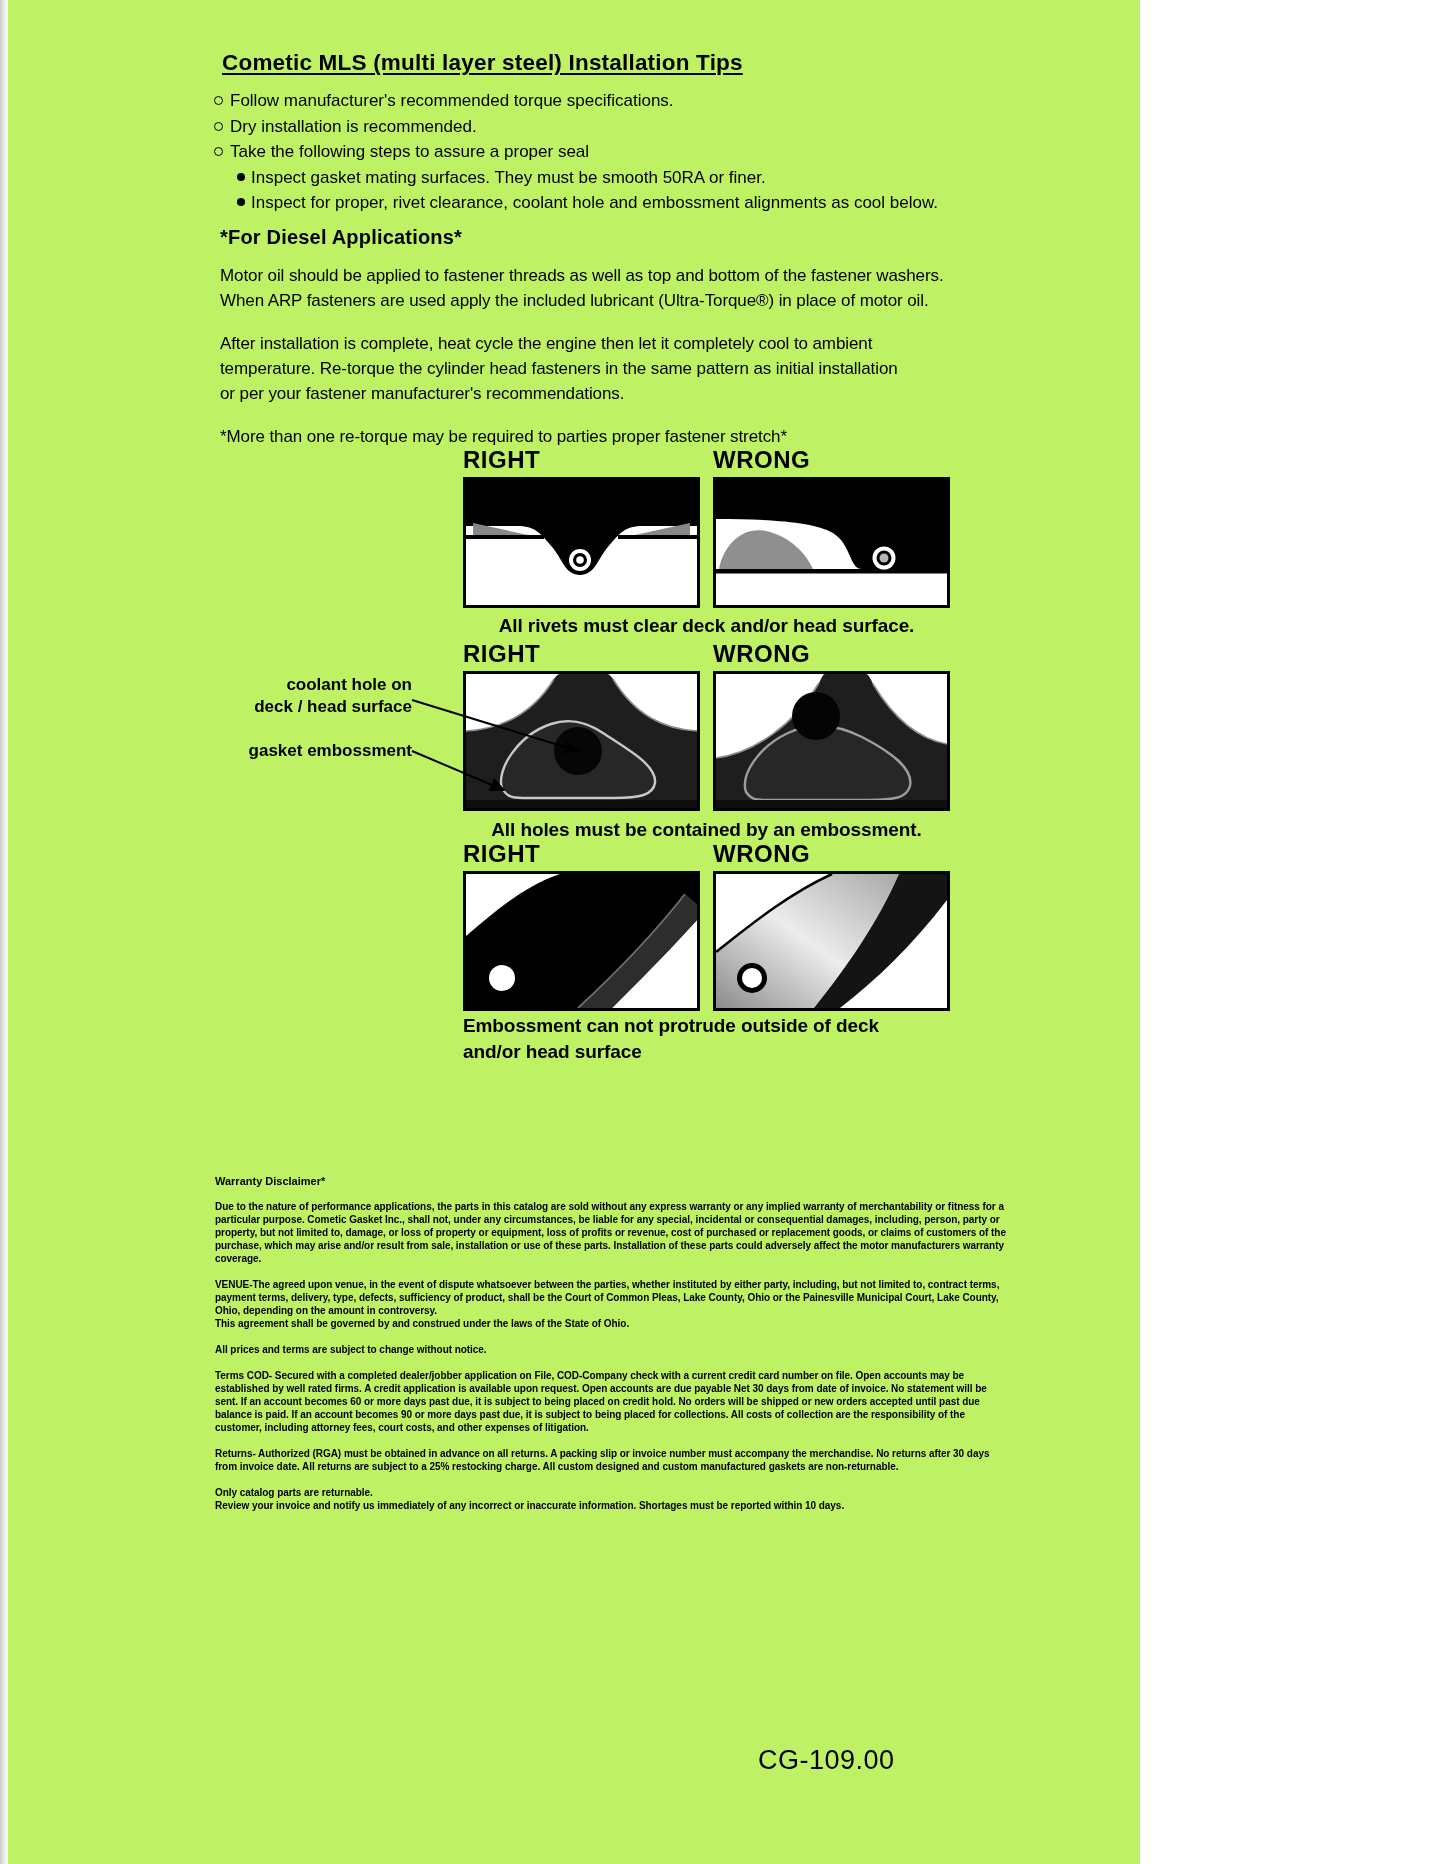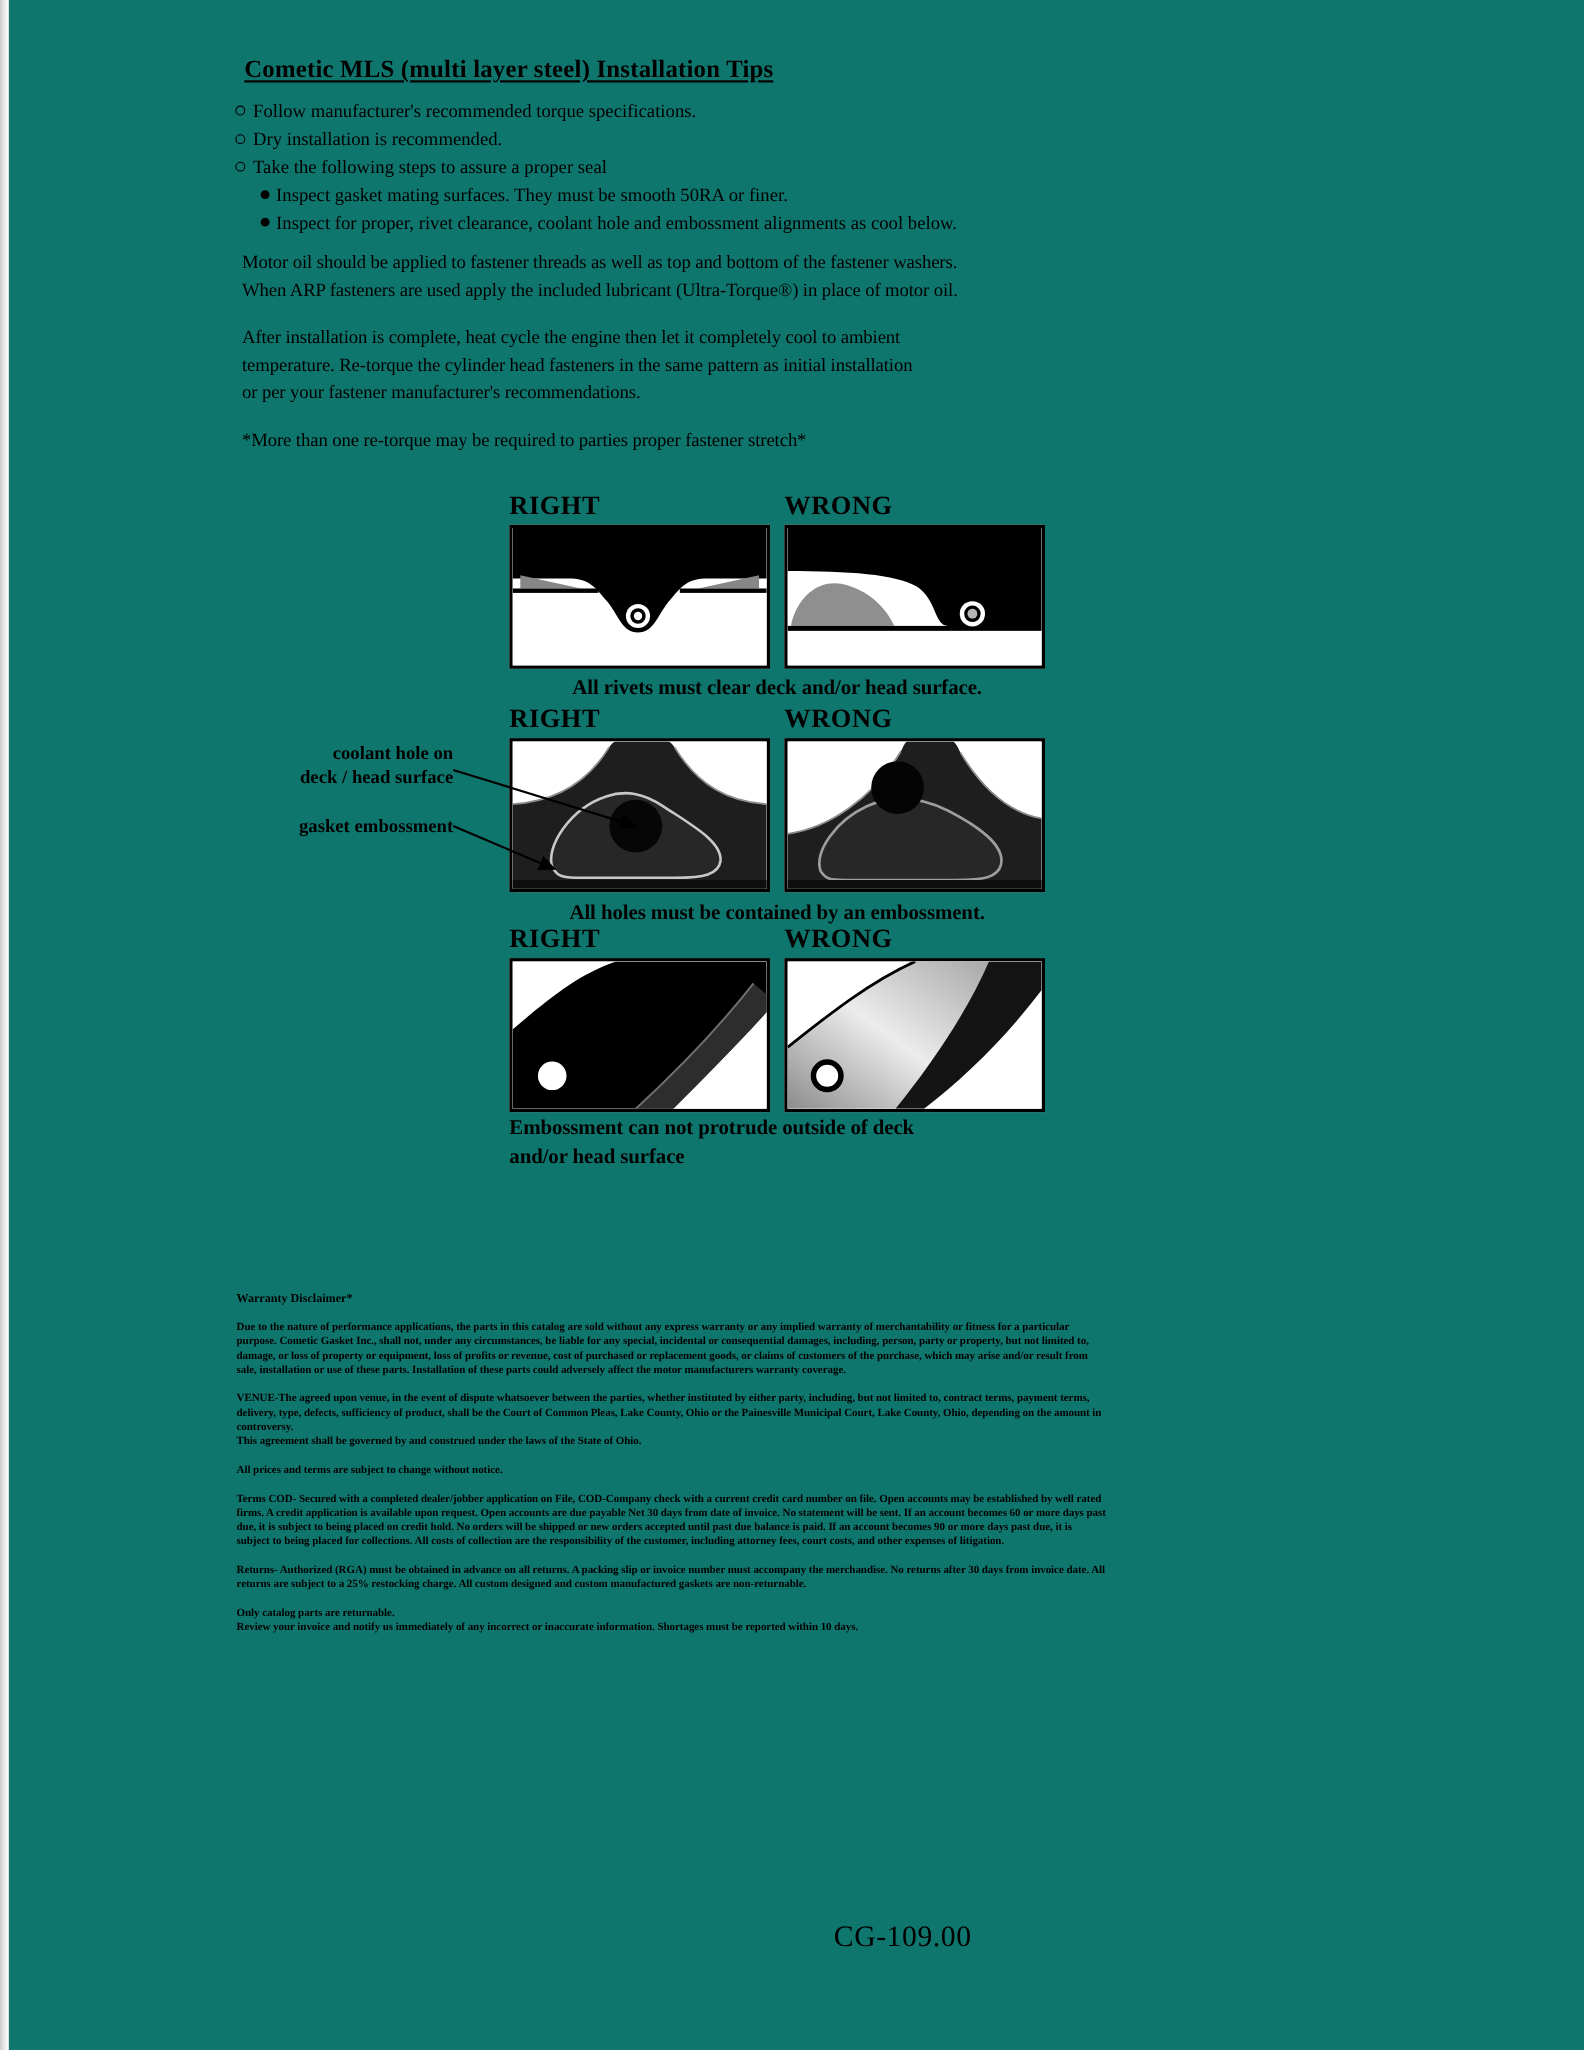--- a/index.html
+++ b/index.html
@@ -1,17 +1,17 @@
 <!DOCTYPE html>
 <html><head>
 <meta charset="utf-8">
 <style>
   html,body{margin:0;padding:0;background:#fff;}
-  .page{position:relative;width:1440px;height:1864px;background:#0f766e;overflow:hidden;
-        font-family:Liberation Serif, serif;color:#000;}
+  .page{position:relative;width:1140px;height:1864px;background:#bef264;overflow:hidden;
+        font-family:Liberation Sans, sans-serif;color:#000;}
   .scan-edge{position:absolute;left:0;top:0;width:8px;height:100%;
              background:linear-gradient(90deg,#cbcbcb,#ececec 55%,#fff);}
   .title{position:absolute;left:222px;top:50px;margin:0;font-size:22.5px;font-weight:700;
          letter-spacing:.2px;text-decoration:underline;text-decoration-thickness:2px;text-underline-offset:3px;}
   .tips{position:absolute;left:214px;top:88px;width:840px;font-size:17px;font-weight:500;}
   .tip{display:flex;align-items:flex-start;line-height:25.5px;}
   .tip.sub{margin-left:23px;}
   .marker-open{flex:none;width:7px;height:7px;border:1.8px solid #000;border-radius:50%;margin:8px 7px 0 0;}
   .marker-fill{flex:none;width:8px;height:8px;background:#000;border-radius:50%;margin:8px 6px 0 0;}
   .diesel{position:absolute;left:220px;top:226px;width:880px;}
@@ -63,20 +63,21 @@
       <span class="marker-fill"></span>
       <span>Inspect gasket mating surfaces.  They must be smooth 50RA or finer.</span>
     </div>
     <div class="tip sub">
       <span class="marker-fill"></span>
       <span>Inspect for proper, rivet clearance, coolant hole and embossment alignments as cool below.</span>
     </div>
   </div>
 
   <div class="diesel">
+    <h2>*For Diesel Applications*</h2>
     <p>Motor oil should be applied to fastener threads as well as top and bottom of the fastener washers.
 When ARP fasteners are used apply the included lubricant (Ultra-Torque®) in place of motor oil.</p>
     <p>After installation is complete, heat cycle the engine then let it completely cool to ambient
 temperature. Re-torque the cylinder head fasteners in the same pattern as initial installation
 or per your fastener manufacturer's recommendations.</p>
     <p>*More than one re-torque may be required to parties proper fastener stretch*</p>
   </div>
 
   <div class="dgroup" style="top:446px;">
     <div class="dcol">

